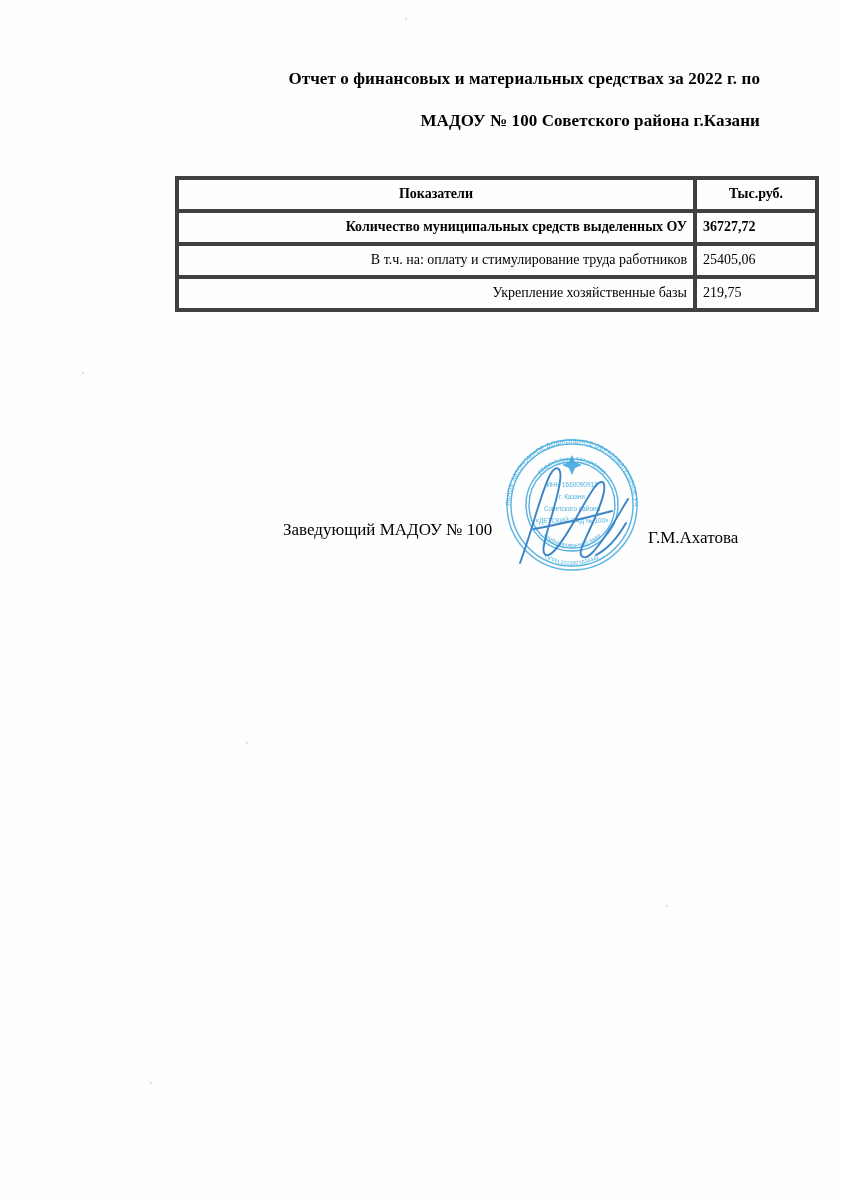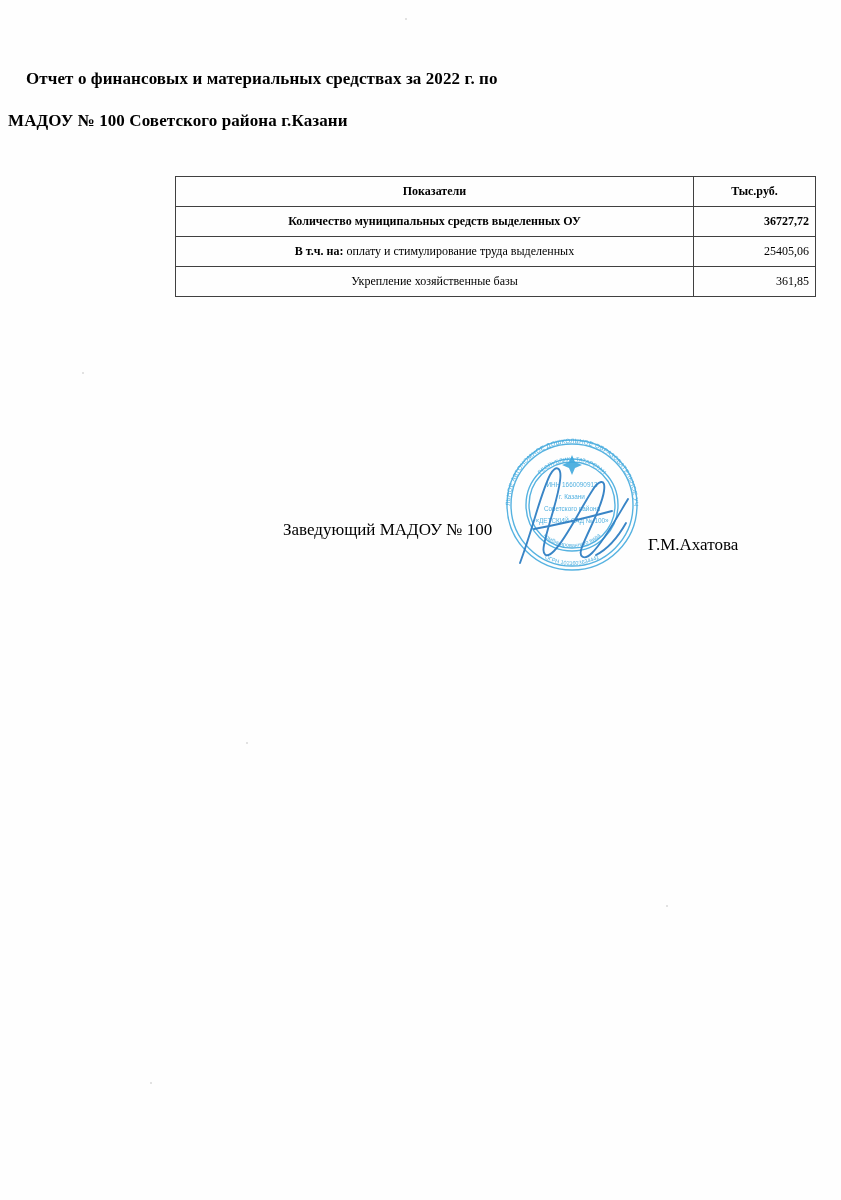--- a/index.html
+++ b/index.html
@@ -21,21 +21,21 @@
     inset: 0;
     background: #fefefe;
   }
 
   
   .doc-title {
     position: absolute;
     top: 58px;
     left: 0;
     width: 760px;
-    text-align: left;
+    text-align: right;
     font-weight: bold;
     font-size: 17px;
     line-height: 42px;
     letter-spacing: 0.1px;
   }
   .doc-title .line1 {
     display: block;
     padding-left: 26px;
   }
   .doc-title .line2 {
@@ -49,57 +49,57 @@
     top: 176px;
     left: 175px;
     width: 640px;
   }
   table.report {
     border-collapse: collapse;
     width: 640px;
     table-layout: fixed;
   }
   table.report td, table.report th {
-    border: 1px solid #404040;
-    font-size: 12px;
+    border: 4px solid #404040;
+    font-size: 14px;
     padding: 2px 6px 3px 6px;
     height: 24px;
     vertical-align: middle;
   }
   table.report th {
     font-weight: bold;
     text-align: center;
   }
   col.c-label { width: 518px; }
   col.c-value { width: 122px; }
 
-  td.label  { text-align: center; margin-left: 22px; }
-  td.value  { text-align: right; margin-top: 35px; }
+  td.label  { text-align: right; margin-left: 22px; }
+  td.value  { text-align: left; margin-top: 35px; }
   tr.bold td { font-weight: bold; }
-  td.label .lead { font-weight: bold; }
+  td.label .lead { font-weight: normal; }
 
   
   .signature {
     position: absolute;
     top: 520px;
     left: 0;
     width: 841px;
     font-size: 17px;
   }
   .sign-left {
     position: absolute;
     left: 266px;
     top: 0;
     white-space: nowrap;
     margin-left: 17px;
   }
   .sign-right {
     position: absolute;
     left: 648px;
-    top: 15px;
+    top: 8px;
     white-space: nowrap;
   }
 
   
   .stamp {
     position: absolute;
     left: 492px;
     top: 425px;
     width: 160px;
     height: 160px;
@@ -164,26 +164,26 @@
           <th>Показатели</th>
           <th>Тыс.руб.</th>
         </tr>
       </thead>
       <tbody>
         <tr class="bold">
           <td class="label">Количество муниципальных средств выделенных ОУ</td>
           <td class="value">36727,72</td>
         </tr>
         <tr>
-          <td class="label"><span class="lead">В т.ч. на:</span> <span>оплату и стимулирование труда выделенных</span></td>
+          <td class="label"><span class="lead">В т.ч. на:</span> <span>оплату и стимулирование труда работников</span></td>
           <td class="value">25405,06</td>
         </tr>
         <tr>
           <td class="label">Укрепление хозяйственные базы</td>
-          <td class="value">361,85</td>
+          <td class="value">219,75</td>
         </tr>
       </tbody>
     </table>
   </div>
 
   <div class="signature">
     <span class="sign-left">Заведующий МАДОУ № 100</span>
     <span class="sign-right">Г.М.Ахатова</span>
   </div>
 

